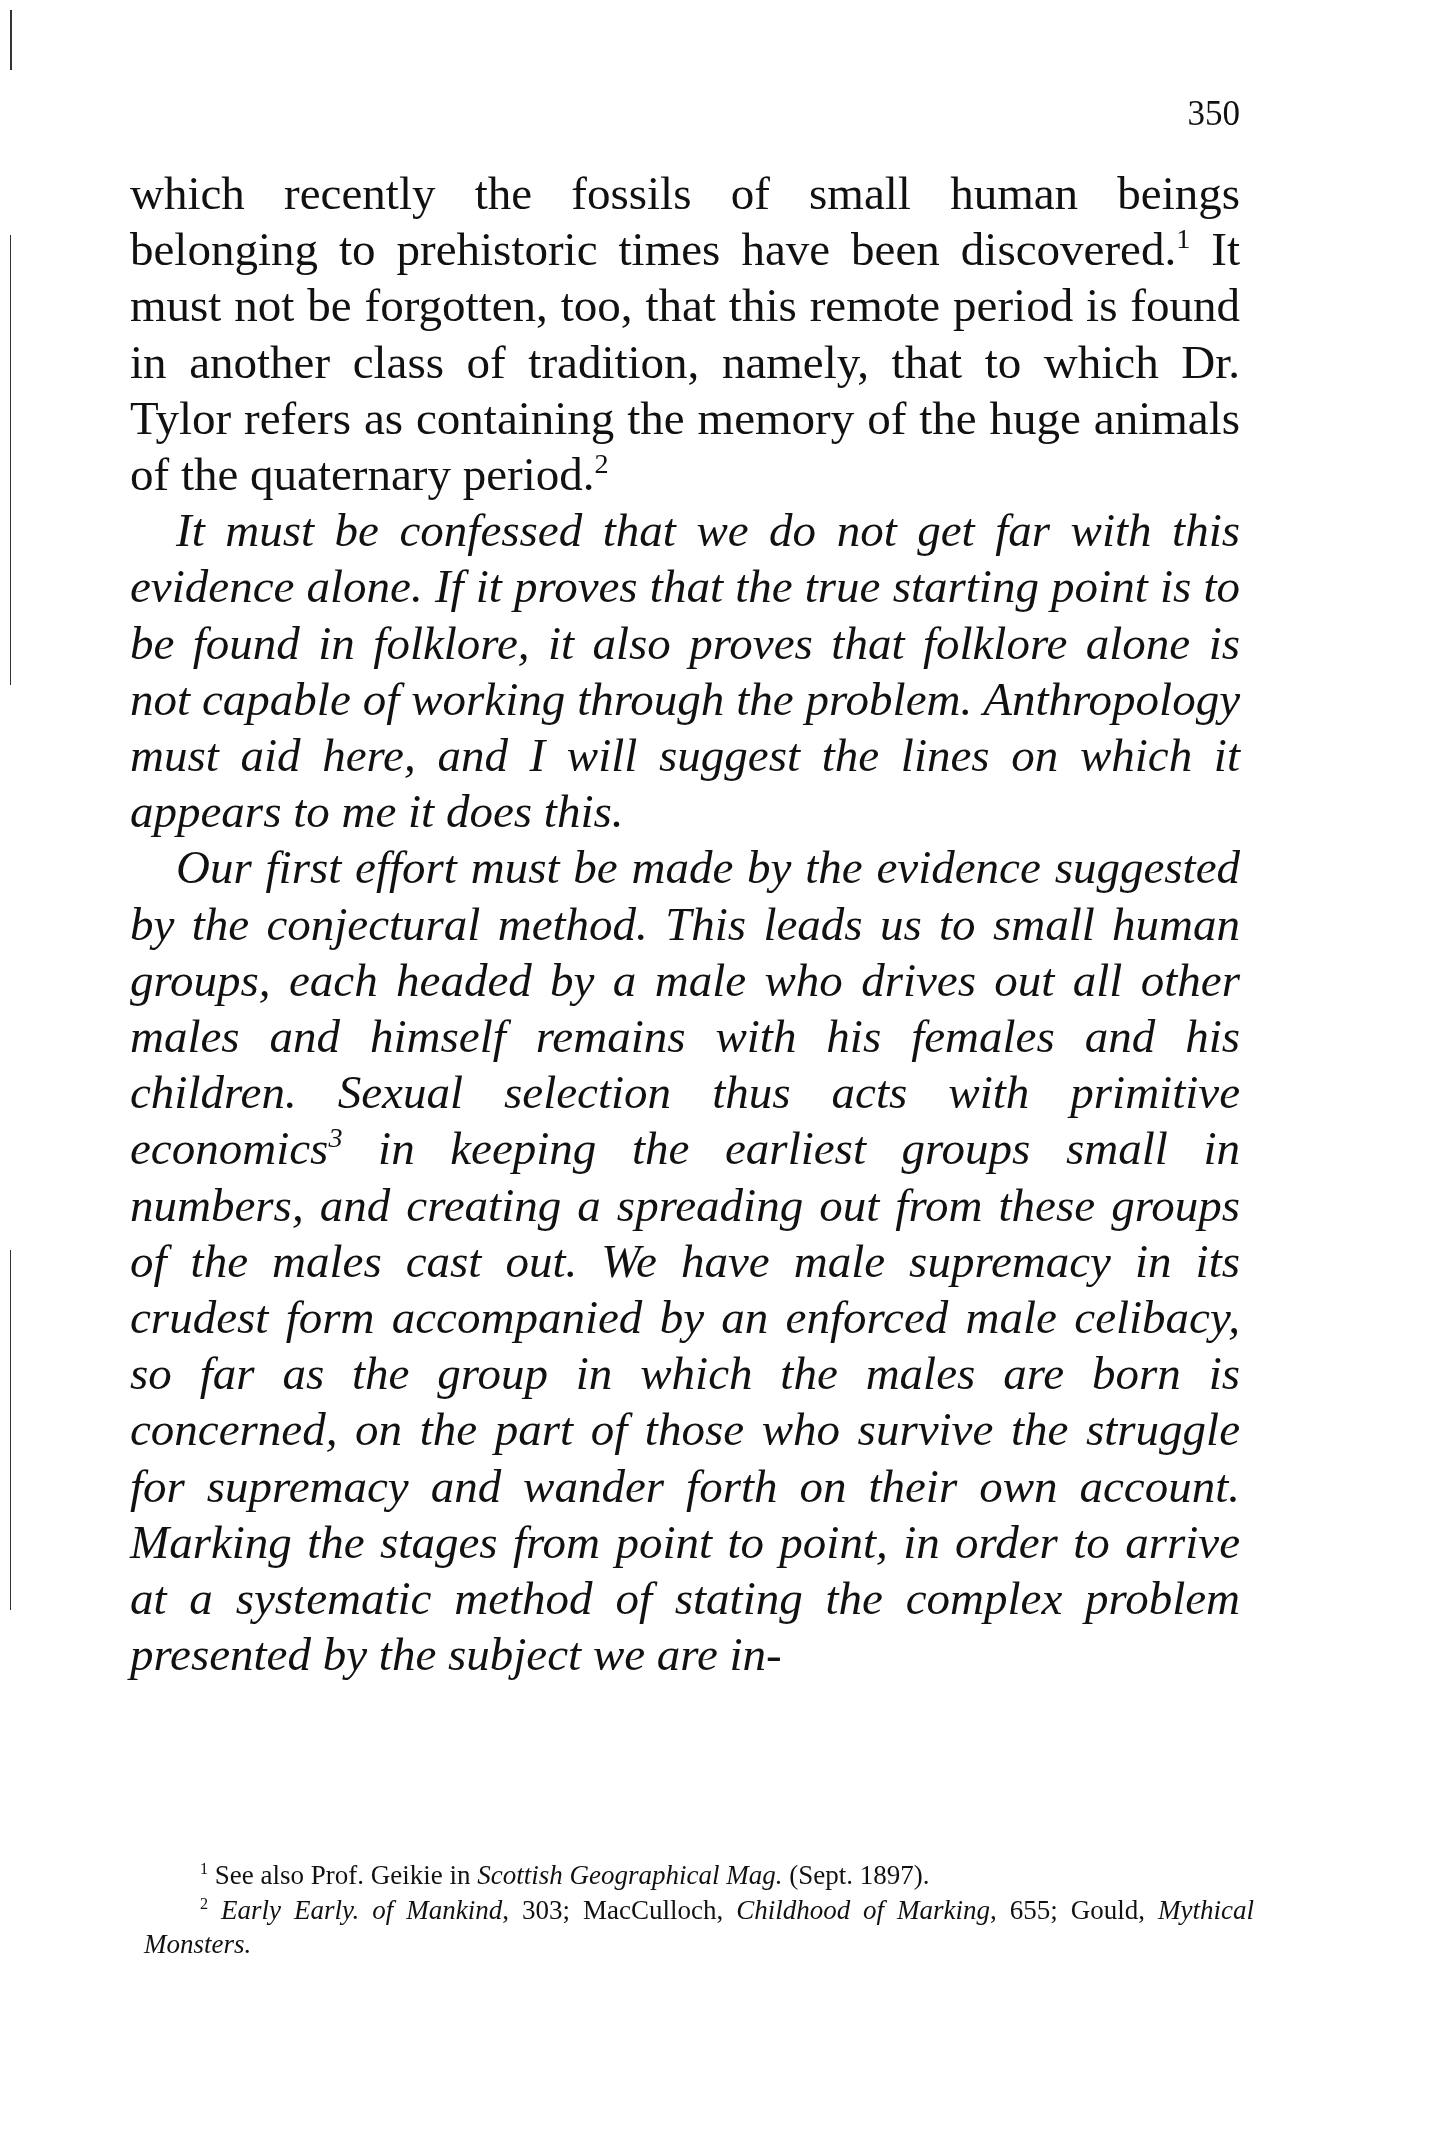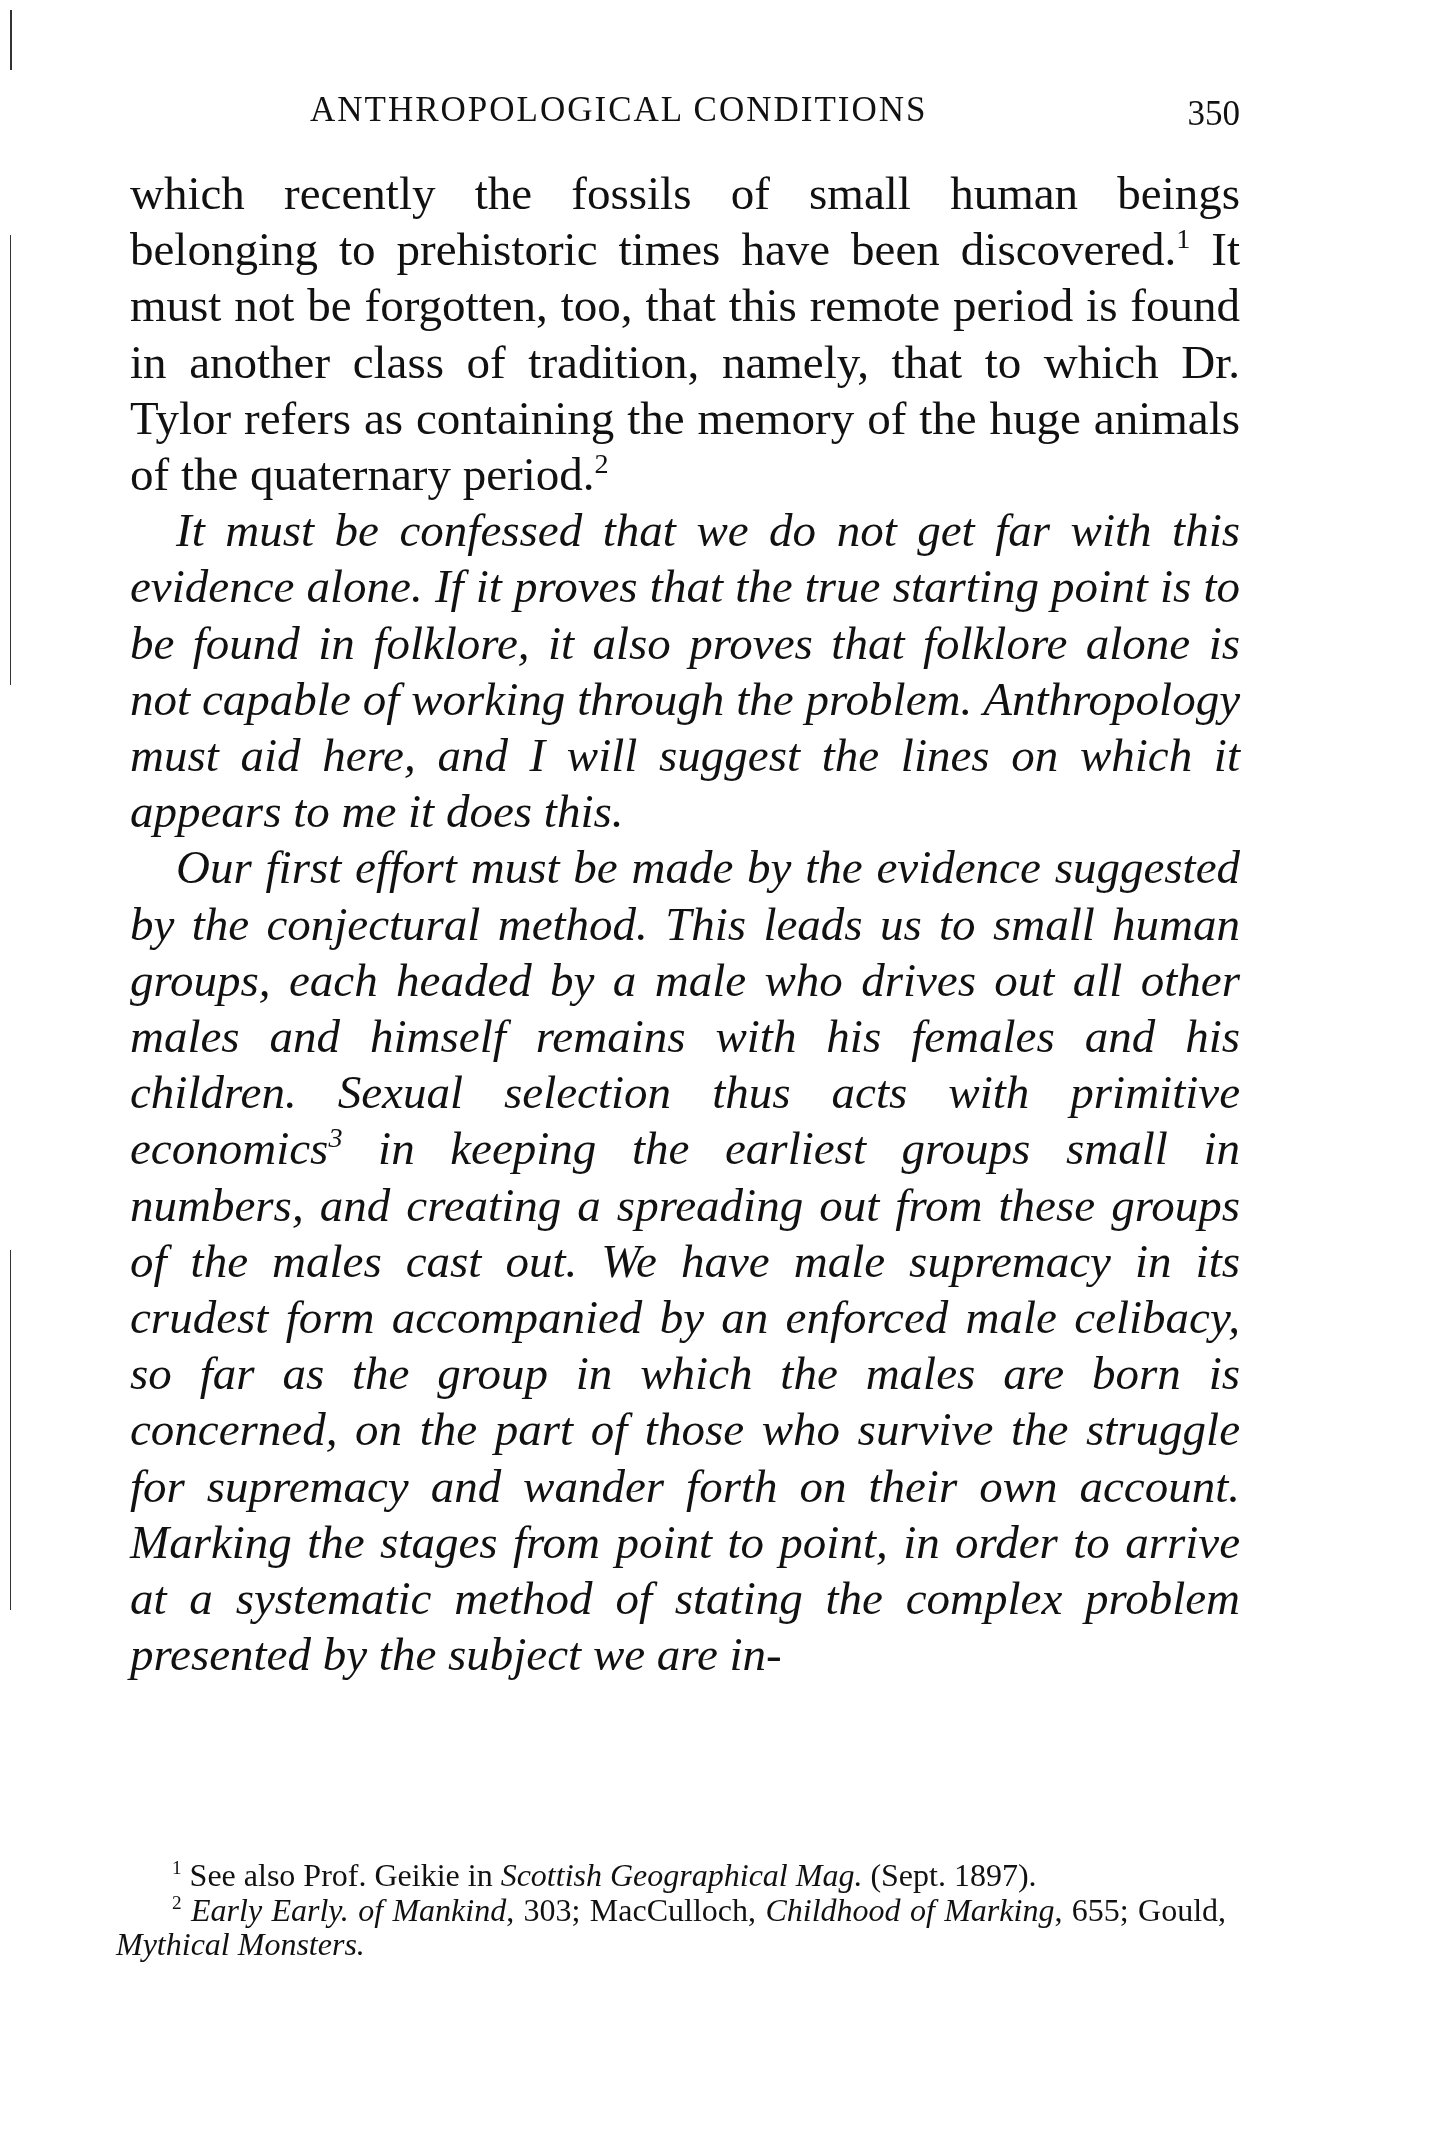--- a/index.html
+++ b/index.html
@@ -6,35 +6,34 @@
   body { width: 1456px; height: 2154px; position: relative; overflow: hidden;
          font-family: "Liberation Serif", "DejaVu Serif", serif; color: #111; }
   .page { position: absolute; left: 0; top: 0; width: 1456px; height: 2154px; }
   .header { position: absolute; top: 90px; left: 130px; width: 1110px; height: 60px; }
   .running-title { position: absolute; left: 180px; top: 0; font-size: 35px; letter-spacing: 2px; }
   .page-number { position: absolute; right: 0; top: 4px; font-size: 35px; }
   .body-text { position: absolute; top: 165px; left: 130px; width: 1110px; font-size: 47px; line-height: 56.2px; text-align: justify; }
   .body-text p { margin: 0; text-indent: 0; }
   .body-text p.indent { text-indent: 46px; font-style: italic; }
   sup { font-size: 60%; vertical-align: super; line-height: 0; }
-  .footnotes { position: absolute; top: 1858px; left: 116px; width: 1110px; font-size: 32px; line-height: 34.5px; text-align: justify; }
+  .footnotes { position: absolute; top: 1858px; left: 144px; width: 1110px; font-size: 27px; line-height: 34.5px; text-align: justify; }
   .footnotes p { margin: 0; text-indent: 56px; }
   i { font-style: italic; }
   .margin-line { position: absolute; background: #333; width: 2px; }
 </style>
 </head>
 <body>
 
 <div class="page">
   <div class="margin-line" style="left:10px; top:10px; height:60px;"></div>
   <div class="margin-line" style="left:10px; top:235px; height:450px; width:1px;"></div>
   <div class="margin-line" style="left:10px; top:1250px; height:360px; width:1px;"></div>
 
   <div class="header">
-    <span class="running-title">ANTHROPOLOGICAL CONDITIONS</span>
     <span class="page-number">350</span>
   </div>
 
   <div class="body-text">
     <p><span>which recently the fossils of small human beings belonging to prehistoric times have been discovered.</span><sup>1</sup>
     <span>It must not be forgotten, too, that this remote period is found in another class of tradition, namely, that to which Dr. Tylor refers as containing the memory of the huge animals of the quaternary period.</span><sup>2</sup></p>
     <p class="indent">It must be confessed that we do not get far with this evidence alone. If it proves that the true starting point is to be found in folklore, it also proves that folklore alone is not capable of working through the problem. Anthropology must aid here, and I will suggest the lines on which it appears to me it does this.</p>
     <p class="indent"><span>Our first effort must be made by the evidence suggested by the conjectural method. This leads us to small human groups, each headed by a male who drives out all other males and himself remains with his females and his children. Sexual selection thus acts with primitive economics</span><sup>3</sup><span> in keeping the earliest groups small in numbers, and creating a spreading out from these groups of the males cast out. We have male supremacy in its crudest form accompanied by an enforced male celibacy, so far as the group in which the males are born is concerned, on the part of those who survive the struggle for supremacy and wander forth on their own account. Marking the stages from point to point, in order to arrive at a systematic method of stating the complex problem presented by the subject we are in-</span></p>
   </div>
 

